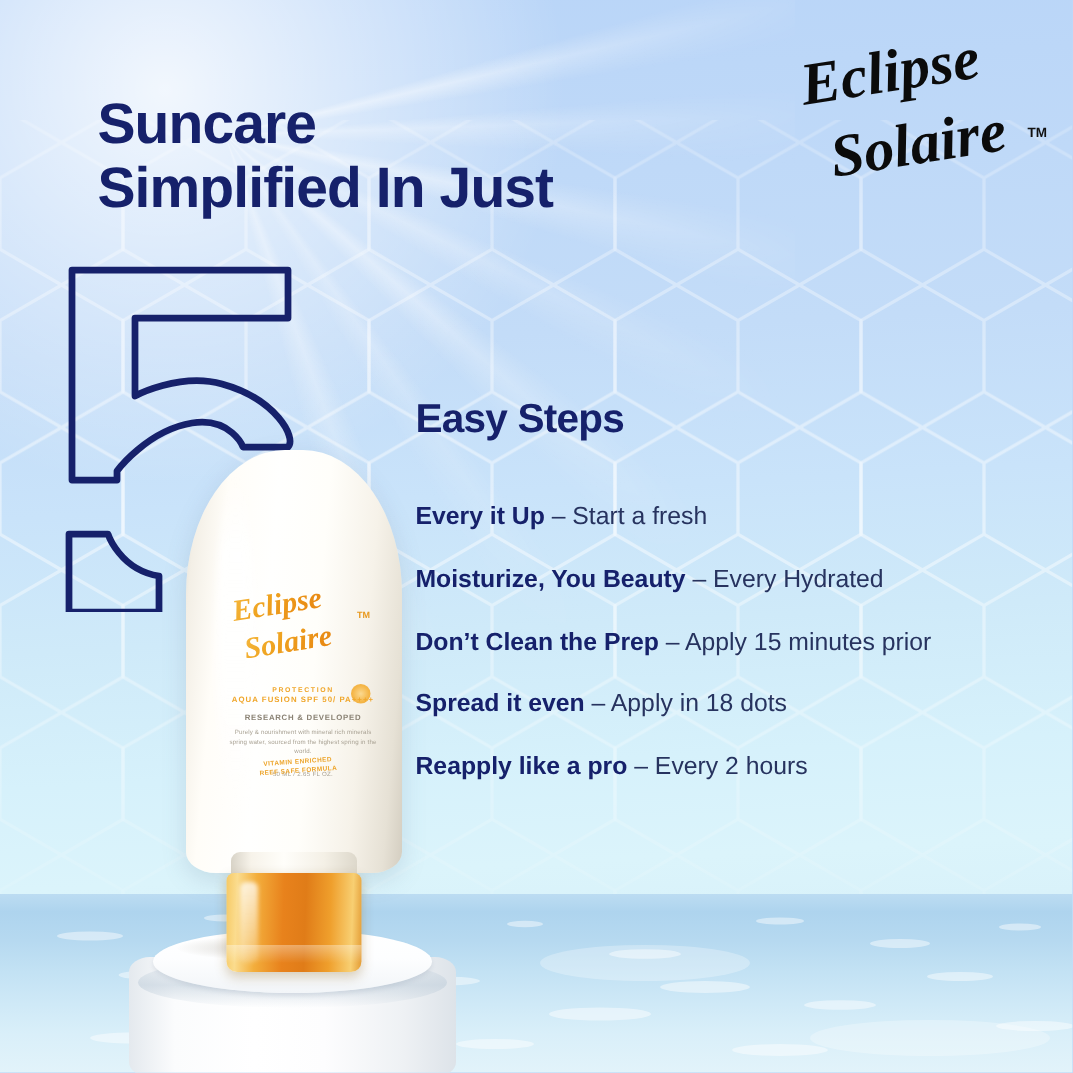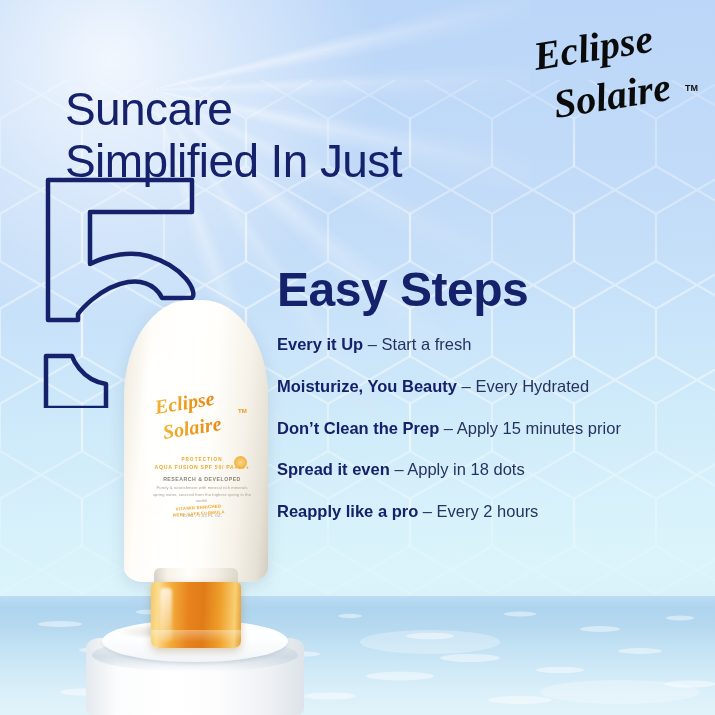--- a/index.html
+++ b/index.html
@@ -62,41 +62,40 @@
     position:absolute;left:0;right:0;top:596px;height:119px;
     background:linear-gradient(180deg,
       #bcdcf2 0%, #aed4ee 10%, #b6d9f0 26%, #c3e2f4 44%,
       #cfe9f7 62%, #d9eff9 78%, #e2f3fa 100%);
   }
   .bg-sea-foam{position:absolute;left:0;right:0;top:596px;height:119px;}
 
   
   .headline{
     position:absolute;left:65px;top:62px;width:400px;
-    color:#16216b;font-weight:400;font-size:46px;line-height:1.13;
+    color:#16216b;font-weight:700;font-size:38px;line-height:1.13;
     letter-spacing:-0.6px;
-    margin-top:22px;
   }
   .headline div{white-space:nowrap;}
 
   
   .brand{position:absolute;left:530px;top:26px;width:170px;height:112px;}
   .brand svg{display:block;}
   .brand-tm{
     position:absolute;right:2px;top:57px;
     font-size:9px;font-weight:700;color:#111;letter-spacing:0;
   }
 
   
   .numeral{position:absolute;left:32px;top:168px;width:190px;height:240px;}
 
   
   .steps-head{
     position:absolute;left:277px;top:266px;
-    color:#16216b;font-weight:700;font-size:48px;letter-spacing:-0.5px;
+    color:#16216b;font-weight:700;font-size:27px;letter-spacing:-0.5px;
     line-height:1;
   }
   .steps{position:absolute;left:277px;top:335px;width:420px;}
   .step{
     font-size:16.5px;line-height:1.2;color:#1d2a63;margin-bottom:22px;
     white-space:nowrap;
   }
   .step .nm{font-weight:700;color:#16216b;}
   .step .ds{font-weight:400;color:#27335f;}
 

